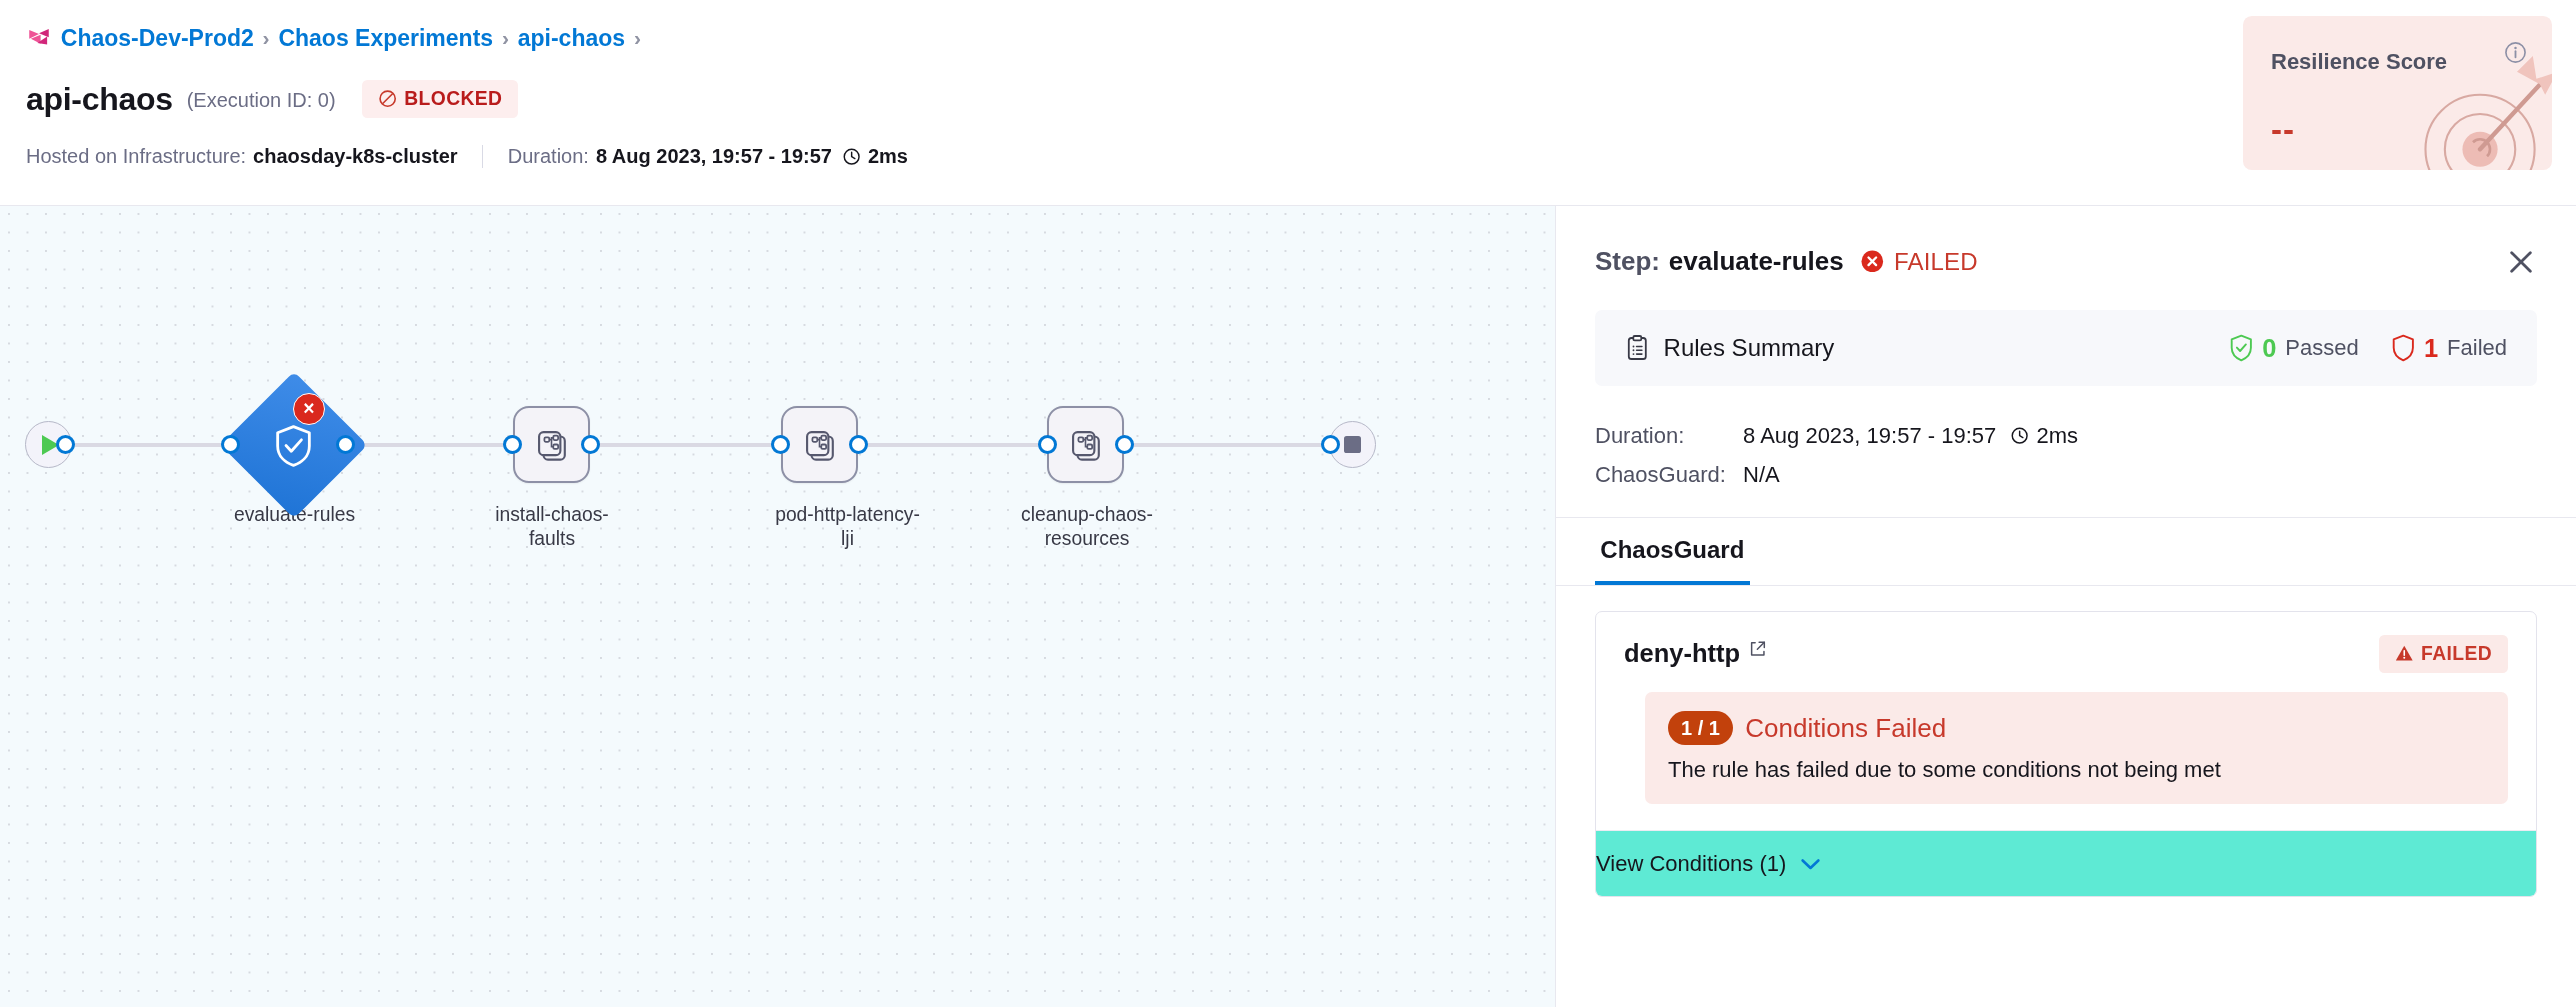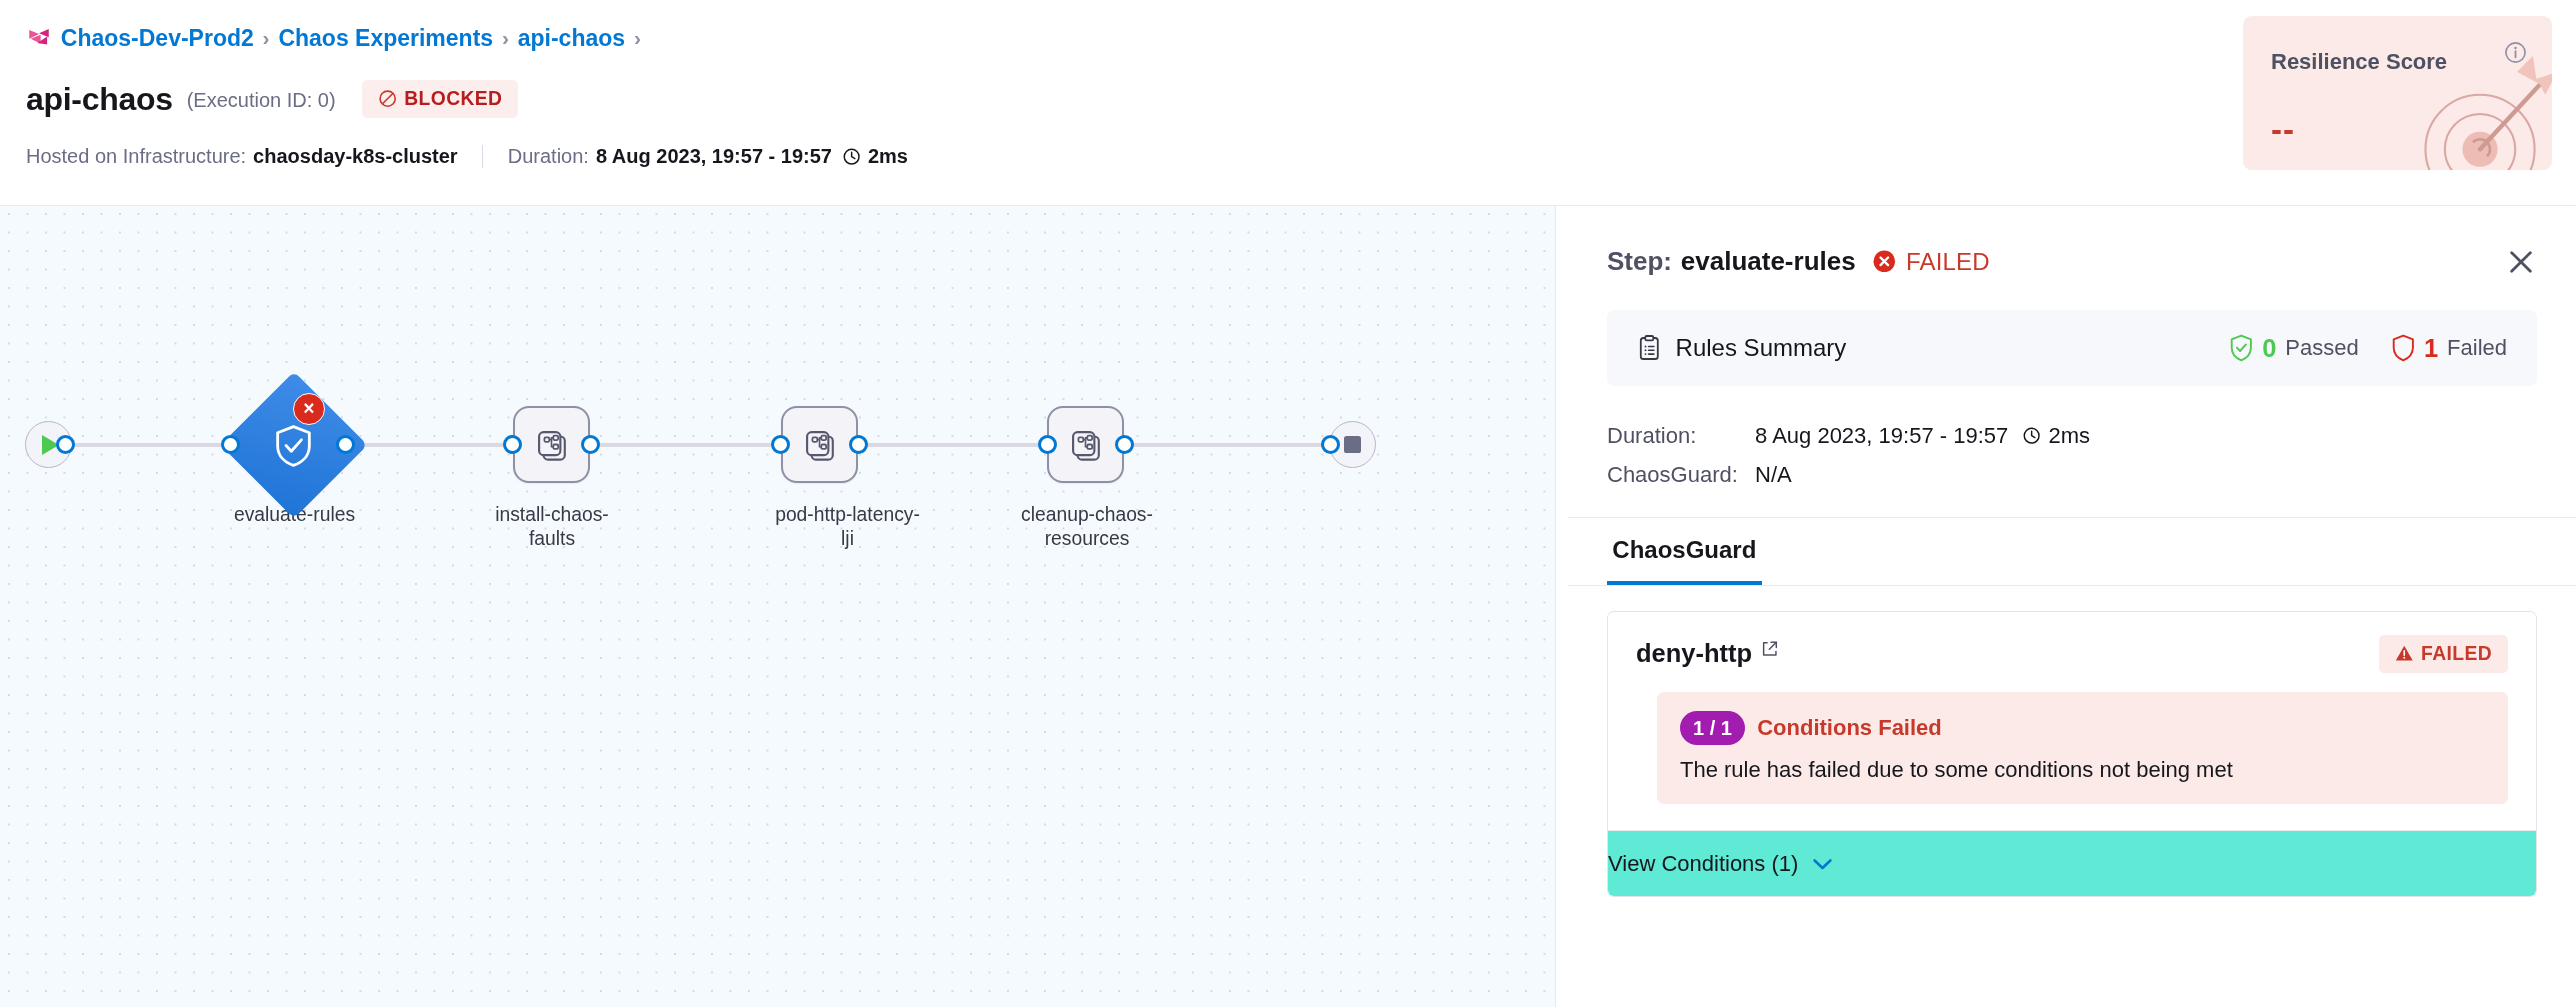--- a/index.html
+++ b/index.html
@@ -287,21 +287,20 @@
 
   
   .panel {
     flex: 1 1 auto;
     background: #ffffff;
     border-left: 0.9px solid #e8e8ef;
     display: flex;
     flex-direction: column;
     min-width: 0;
     overflow: hidden;
-    padding-left: 12px;
   }
 
   .panel-head {
     display: flex;
     align-items: center;
     padding: 30px 39px 0 39px;
     height: 81px;
     flex: 0 0 81px;
   }
   .panel-title-pre { font-size: 26px; color: #4f5162; font-weight: bold; margin-right: 8.8px; }
@@ -395,29 +394,29 @@
   .warn-ico { width: 18.5px; height: 18.5px; display:block; }
 
   .cond-box {
     margin: 0 28px 0 49px;
     background: #fbeae8;
     border-radius: 7px;
     padding: 19.3px 23px 21px 23px;
   }
   .cond-top { display: flex; align-items: center; gap: 12.3px; }
   .cond-badge {
-    background: #a21caf;
+    background: #c2410c;
     color: #ffffff;
     font-size: 20px;
     font-weight: bold;
     border-radius: 878px;
     padding: 4.4px 13px;
     line-height: 1.25;
   }
-  .cond-label { font-size: 22px; color: #c7392b; font-weight: 700; }
+  .cond-label { font-size: 26px; color: #c7392b; font-weight: 400; }
   .cond-desc { margin-top: 12.3px; font-size: 22px; color: #16161d; }
 
   .view-cond {
     margin-top: 26px;
     border-top: 0.9px solid #ececf2;
     background: #5eead4;
     margin-left: -28px;
     margin-right: -28px;
     padding: 19.3px 28px 19.3px 28px;
     display: flex;

